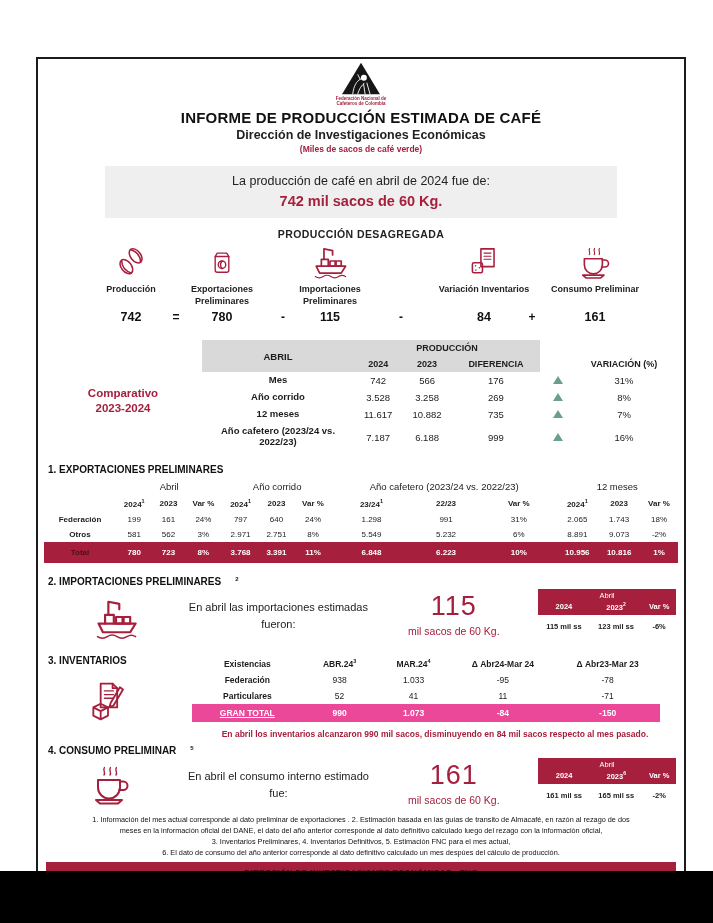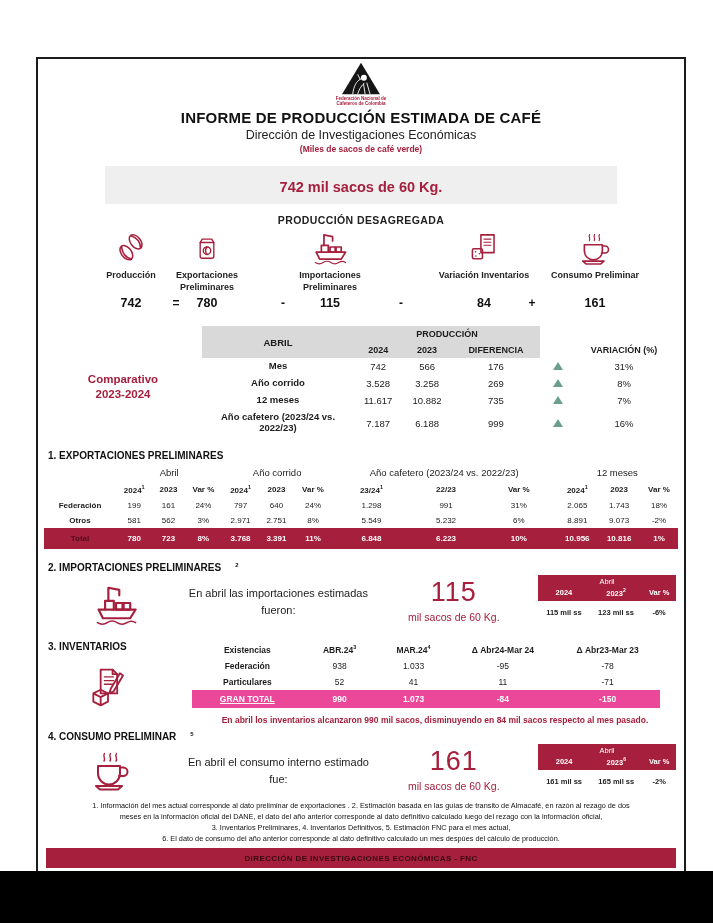--- a/index.html
+++ b/index.html
@@ -7,21 +7,21 @@
        font-family:"Liberation Sans","DejaVu Sans",sans-serif;color:#1c1c1c;}
   .page{position:absolute;left:0;top:0;width:713px;height:871px;background:#fff;overflow:hidden;}
   .frame{position:absolute;left:36px;top:57px;width:650px;height:980px;
          border:2px solid #1b1b1b;border-bottom:none;box-sizing:border-box;padding:0 6px;}
   .accent{color:#A6203E;}
 
   
   .logo-wrap{margin-top:3px;text-align:center;line-height:0;}
   .logo-caption{font-size:4.5px;line-height:1.15;color:#A6203E;font-weight:bold;text-align:center;margin-top:1px;}
   .title{font-size:15px;font-weight:800;text-align:center;margin-top:3px;letter-spacing:.2px;color:#111;}
-  .subtitle{font-size:12.5px;font-weight:normal;text-align:center;margin-top:2px;color:#222;}
+  .subtitle{font-size:12.5px;font-weight:bold;text-align:center;margin-top:2px;color:#222;}
   .units{font-size:8.5px;font-weight:bold;text-align:center;margin-top:2px;}
   .quote{width:500px;margin:12px auto 0;background:#EFEFEF;padding:8px 6px 9px;text-align:center;}
   .quote-l1{font-size:12.5px;color:#222;}
   .quote-l2{font-size:14.5px;font-weight:800;margin-top:5px;}
   .desag{font-size:10.5px;font-weight:700;text-align:center;margin-top:10px;letter-spacing:.4px;color:#222;}
 
   
   .equation{position:relative;height:88px;margin-top:2px;}
   .eq-item{position:absolute;width:110px;text-align:center;top:0;}
   .eq-icon{height:38px;display:flex;align-items:flex-end;justify-content:center;}
@@ -107,20 +107,21 @@
       <div class="logo-caption">
         <div>Federación Nacional de</div>
         <div>Cafeteros de Colombia</div>
       </div>
     </div>
     <div class="title">INFORME DE PRODUCCIÓN ESTIMADA DE CAFÉ</div>
     <div class="subtitle">Dirección de Investigaciones Económicas</div>
     <div class="units accent">(Miles de sacos de café verde)</div>
 
     <div class="quote">
+      <div class="quote-l1">La producción de café en abril de 2024 fue de:</div>
       <div class="quote-l2 accent">742 mil sacos de 60 Kg.</div>
     </div>
 
     <div class="desag">PRODUCCIÓN DESAGREGADA</div>
 
     <div class="equation">
       <div class="eq-item" style="left:32px">
         <div class="eq-icon">
             <svg class="ic" width="34" height="36" viewBox="0 0 44 44">
           <g transform="rotate(-38 16 28)">
@@ -130,21 +131,21 @@
           <g transform="rotate(-38 28 14)">
                 <ellipse cx="28" cy="14" rx="6.5" ry="10.5"></ellipse>
                 <path d="M28 4c4.5 6.5 4.5 14 0 20.5"></path>
               </g>
         </svg>
           </div>
         <div class="eq-label">Producción</div>
         <div class="eq-value">742</div>
       </div>
       <div class="eq-op" style="left:122px">=</div>
-      <div class="eq-item" style="left:108px">
+      <div class="eq-item" style="left:123px">
         <div class="eq-icon">
             <svg class="ic" width="30" height="36" viewBox="0 0 44 44">
           <path d="M15 9h14l3 5v20a3 3 0 0 1-3 3H15a3 3 0 0 1-3-3V14z"></path>
               <path d="M12 14h20"></path>
           <circle cx="22" cy="26" r="5.5"></circle>
               <path d="M22 20.5c-2.8 3.6-2.8 7.4 0 11"></path>
         </svg>
           </div>
         <div class="eq-label">Exportaciones Preliminares</div>
         <div class="eq-value">780</div>

